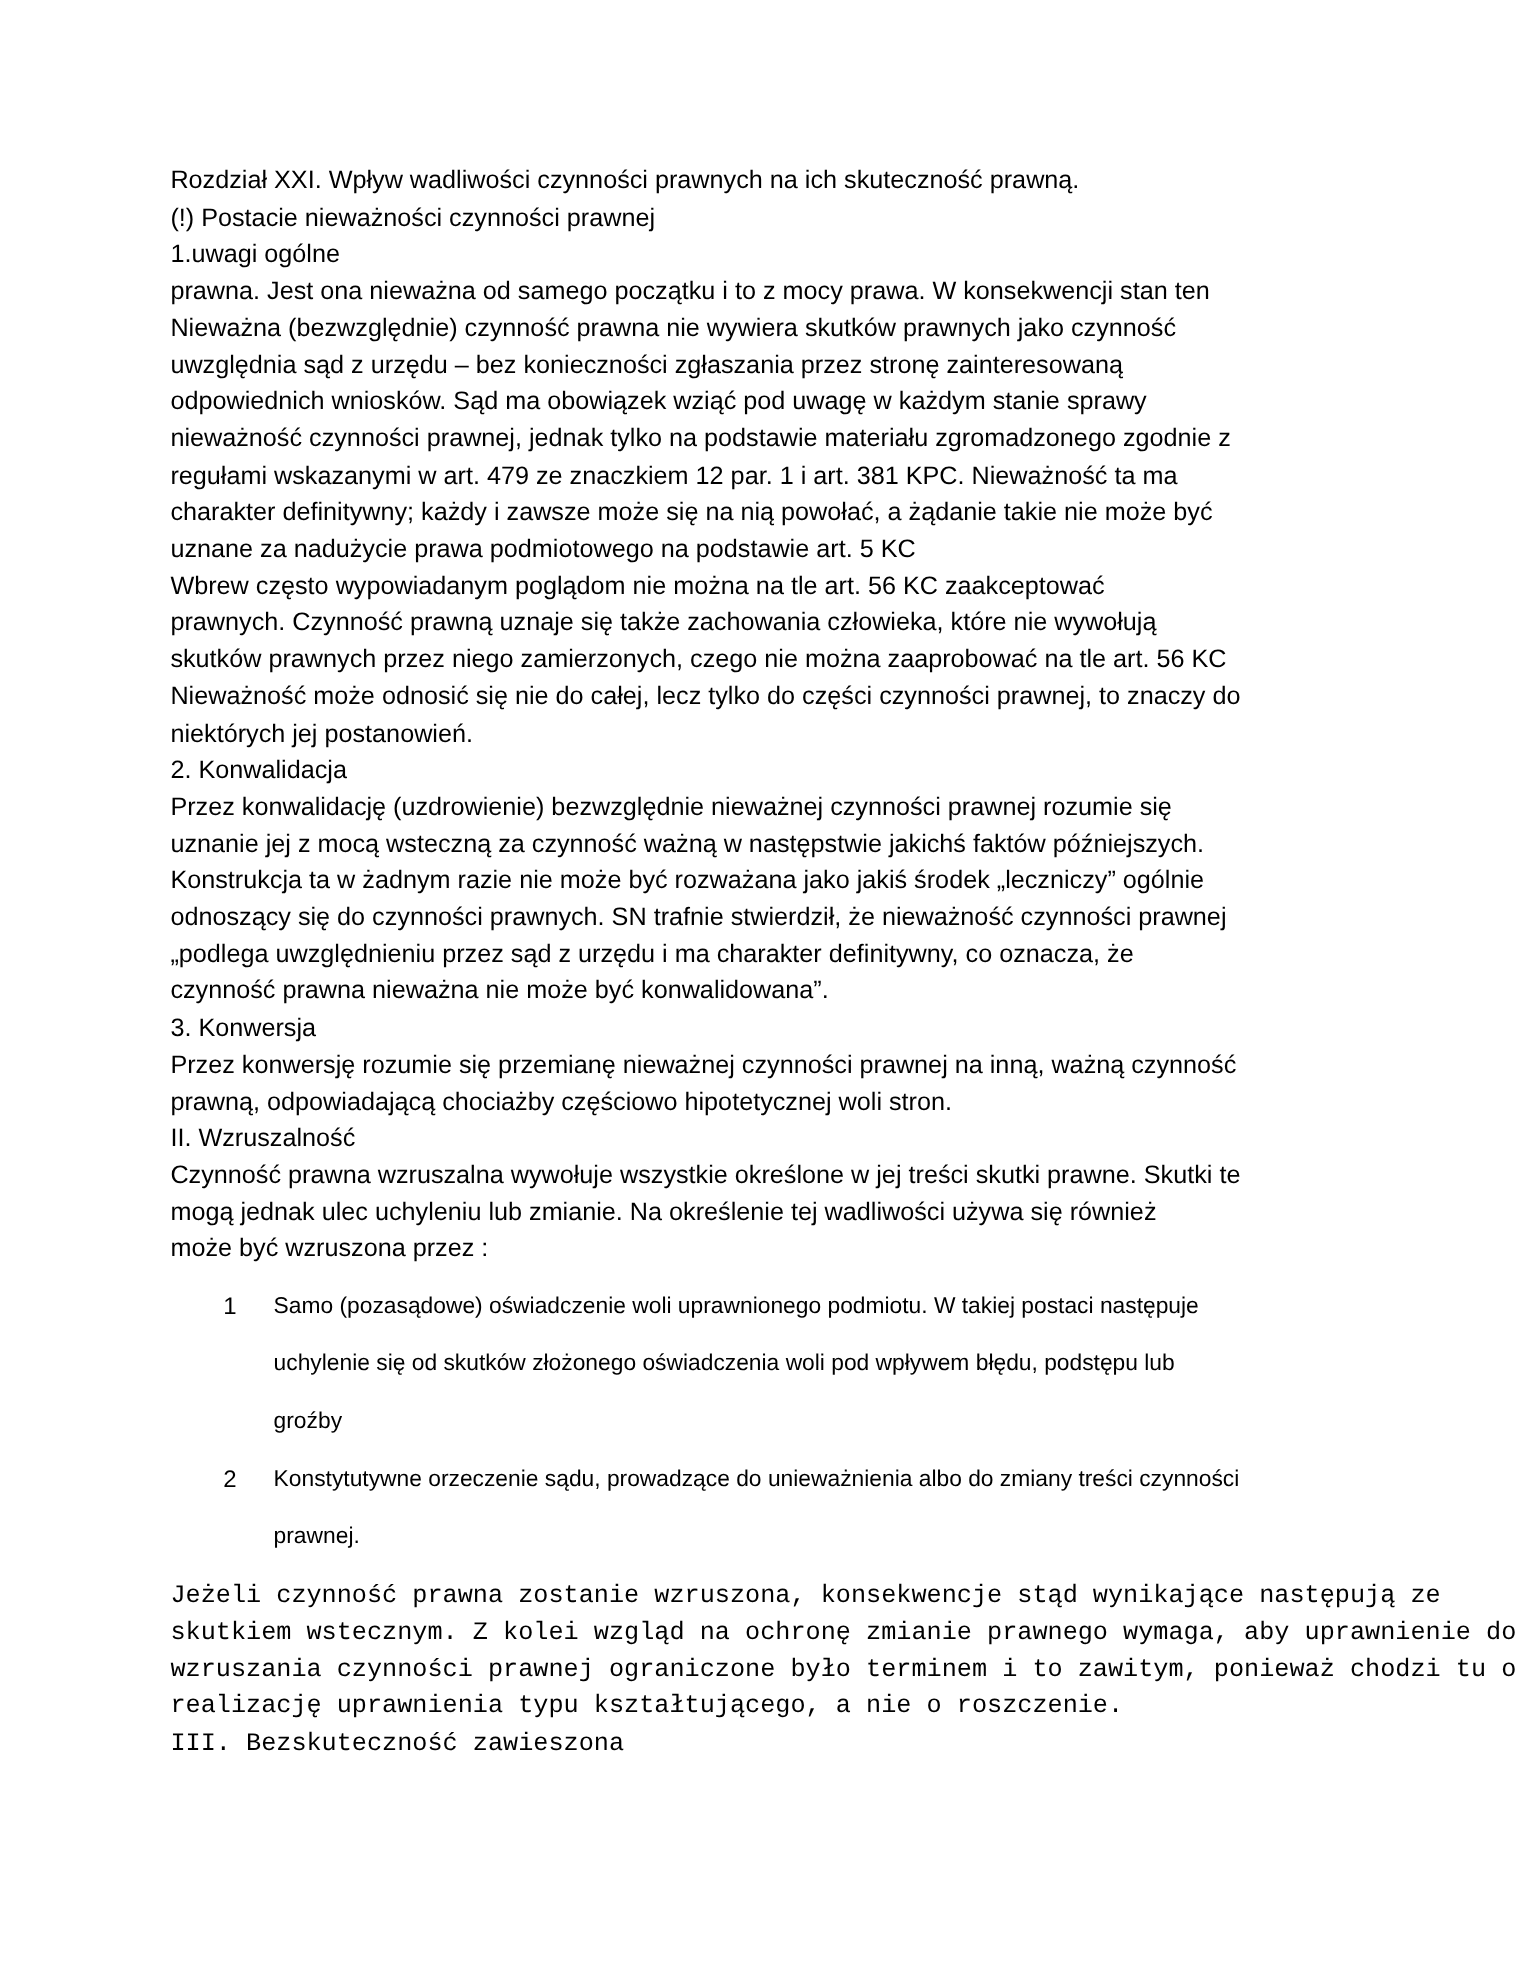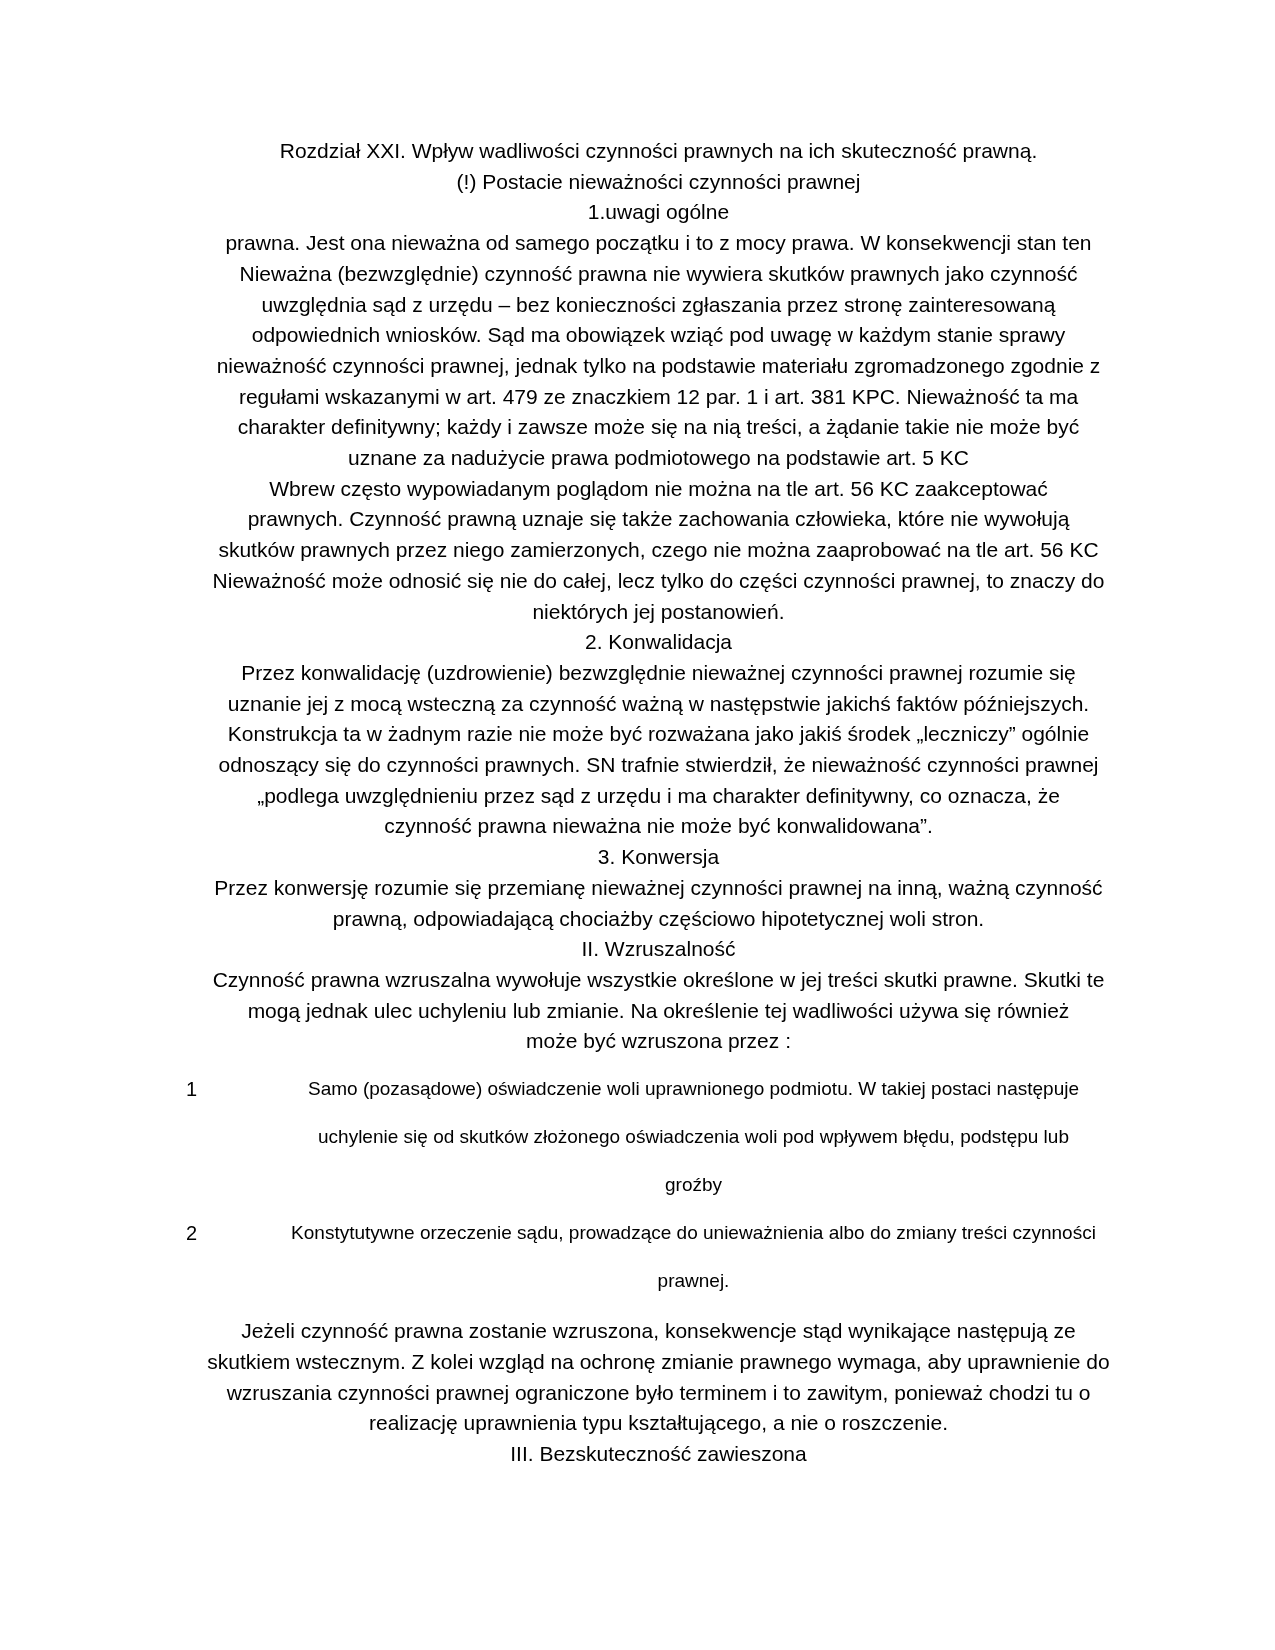--- a/index.html
+++ b/index.html
@@ -13,21 +13,20 @@
     position: relative;
     overflow: hidden;
   }
   .page {
     box-sizing: border-box;
     width: 1275px;
     height: 1650px;
     padding: 136px 100px 0 142px;
     font-family: "Liberation Sans", sans-serif;
     color: #000000;
-    text-align: center;
   }
   .block .ln {
     font-size: 21px;
     line-height: 30.7px;
     white-space: pre;
     margin: 0;
   }
   .numbered-list {
     margin-top: 4px;
   }
@@ -43,38 +42,39 @@
     line-height: 32px;
   }
   .list-item .lln {
     font-size: 19px;
     line-height: 32px;
     white-space: pre;
     margin: 16px;
   }
   .block-final {
     margin-top: 19px;
+    font-family: Liberation Mono, monospace;
   }
 </style>
 </head>
 <body>
 
 <div class="page">
 
   <div class="block">
     <p class="ln">Rozdział XXI. Wpływ wadliwości czynności prawnych na ich skuteczność prawną.</p>
     <p class="ln">(!) Postacie nieważności czynności prawnej</p>
     <p class="ln">1.uwagi ogólne</p>
     <p class="ln">prawna. Jest ona nieważna od samego początku i to z mocy prawa. W konsekwencji stan ten</p>
     <p class="ln">Nieważna (bezwzględnie) czynność prawna nie wywiera skutków prawnych jako czynność</p>
     <p class="ln">uwzględnia sąd z urzędu – bez konieczności zgłaszania przez stronę zainteresowaną</p>
     <p class="ln">odpowiednich wniosków. Sąd ma obowiązek wziąć pod uwagę w każdym stanie sprawy</p>
     <p class="ln">nieważność czynności prawnej, jednak tylko na podstawie materiału zgromadzonego zgodnie z</p>
     <p class="ln">regułami wskazanymi w art. 479 ze znaczkiem 12 par. 1 i art. 381 KPC. Nieważność ta ma</p>
-    <p class="ln">charakter definitywny; każdy i zawsze może się na nią treści, a żądanie takie nie może być</p>
+    <p class="ln">charakter definitywny; każdy i zawsze może się na nią powołać, a żądanie takie nie może być</p>
     <p class="ln">uznane za nadużycie prawa podmiotowego na podstawie art. 5 KC</p>
     <p class="ln">Wbrew często wypowiadanym poglądom nie można na tle art. 56 KC zaakceptować</p>
     <p class="ln">prawnych. Czynność prawną uznaje się także zachowania człowieka, które nie wywołują</p>
     <p class="ln">skutków prawnych przez niego zamierzonych, czego nie można zaaprobować na tle art. 56 KC</p>
     <p class="ln">Nieważność może odnosić się nie do całej, lecz tylko do części czynności prawnej, to znaczy do</p>
     <p class="ln">niektórych jej postanowień.</p>
     <p class="ln">2. Konwalidacja</p>
     <p class="ln">Przez konwalidację (uzdrowienie) bezwzględnie nieważnej czynności prawnej rozumie się</p>
     <p class="ln">uznanie jej z mocą wsteczną za czynność ważną w następstwie jakichś faktów późniejszych.</p>
     <p class="ln">Konstrukcja ta w żadnym razie nie może być rozważana jako jakiś środek „leczniczy” ogólnie</p>

